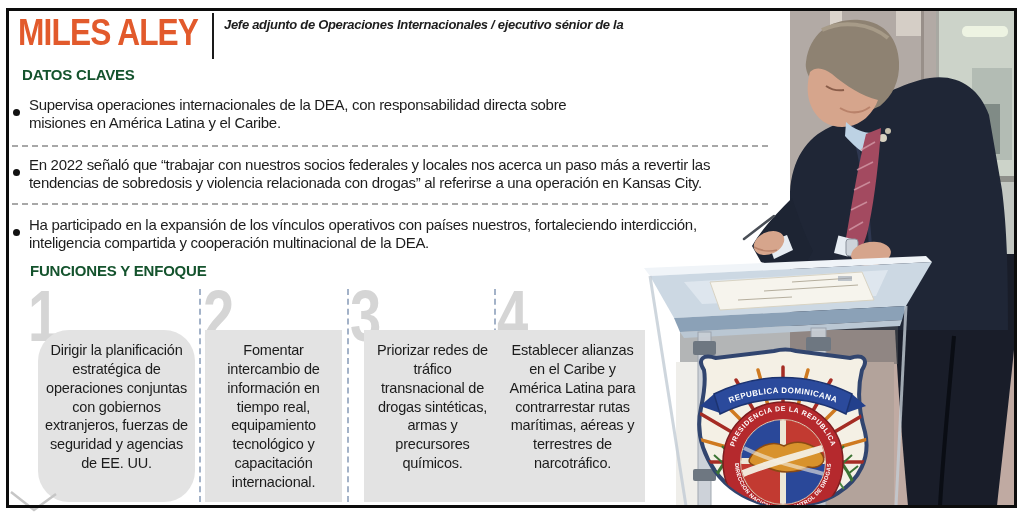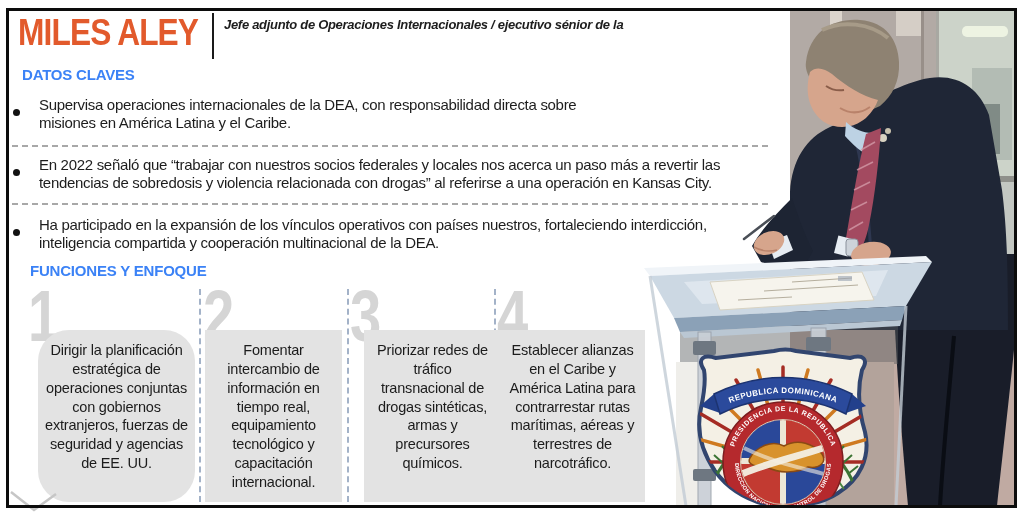--- a/index.html
+++ b/index.html
@@ -18,23 +18,23 @@
     left:18px;top:12px;font-size:36px;font-weight:bold;color:#e25a2c;
     letter-spacing:-1px;transform:scaleX(.88);transform-origin:left top;
     white-space:nowrap;z-index:2;
   }
   .vdivider{left:212px;top:13px;width:2px;height:46px;background:#1a1a1a;z-index:2;}
   .role{
     left:224px;top:17px;font-size:13px;font-style:italic;font-weight:bold;
     color:#1d1d1d;line-height:1.3;letter-spacing:-.3px;white-space:nowrap;z-index:2;
   }
   .sec-head{
-    font-size:15px;font-weight:bold;color:#3b82f6;letter-spacing:-.2px;z-index:2;
-  }
-  .bullet{display:flex;gap:19px;z-index:2;}
+    font-size:15px;font-weight:bold;color:#14532d;letter-spacing:-.2px;z-index:2;
+  }
+  .bullet{display:flex;gap:9px;z-index:2;}
   .dot{width:7px;height:7px;border-radius:50%;background:#111;flex:0 0 auto;margin-top:13px;}
   .btext{font-size:15px;line-height:1.2;letter-spacing:-.3px;color:#1d1d1d;}
   .dash{border-top:2px dashed #a8a8a8;height:0;z-index:1;}
   .num{
     top:280px;font-size:72px;font-weight:bold;color:#d5d5d5;line-height:1;
     letter-spacing:-2px;transform:scaleX(.78);transform-origin:left top;z-index:1;
   }
   .fbox{
     top:330px;height:172px;background:#e3e3e3;text-align:center;
     font-size:14.5px;line-height:1.3;letter-spacing:-.2px;color:#1c1c1c;

